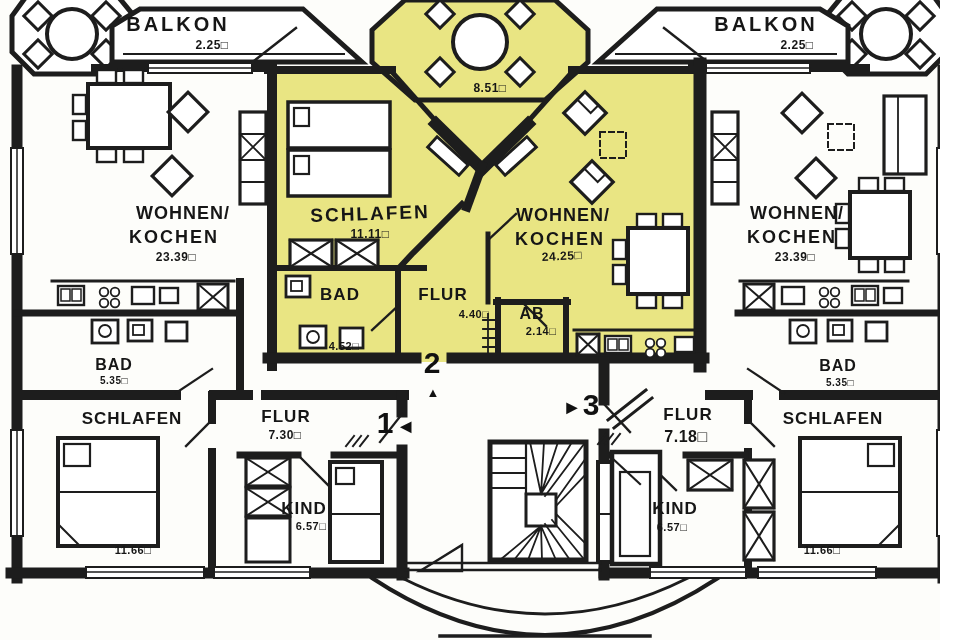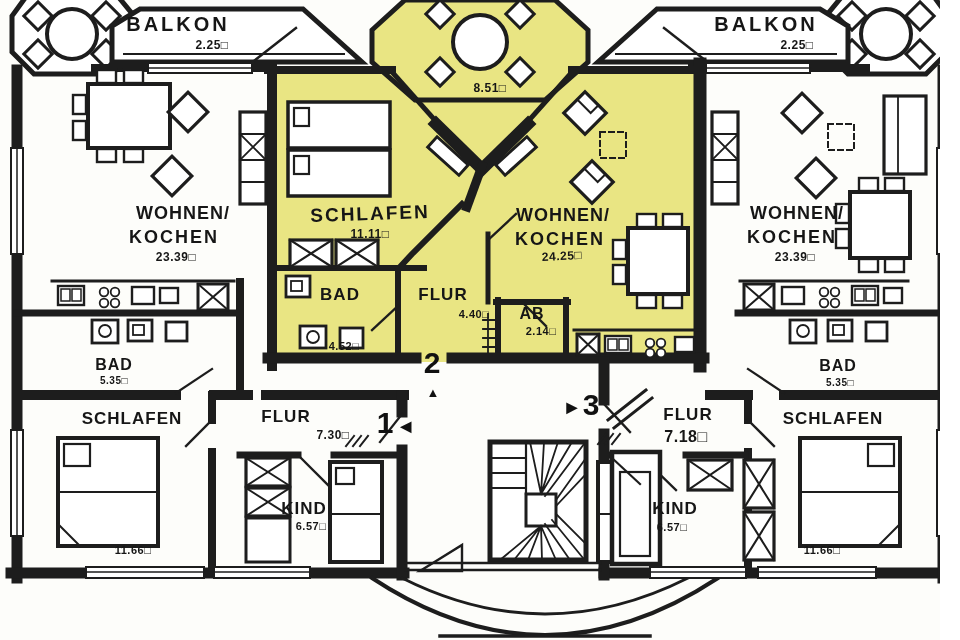--- a/index.html
+++ b/index.html
@@ -362,21 +362,21 @@
   <div class="lbl num" style="left:797px;top:39px;font-size:12px;">2.25□</div>
 
   <div class="lbl" style="left:183px;top:204px;font-size:18px;">WOHNEN/</div>
   <div class="lbl" style="left:174px;top:228px;font-size:18px;letter-spacing:2px;">KOCHEN</div>
   <div class="lbl num" style="left:176px;top:251px;font-size:12px;">23.39□</div>
   <div class="lbl" style="left:114px;top:357px;font-size:16px;">BAD</div>
   <div class="lbl num" style="left:114px;top:376px;font-size:10px;">5.35□</div>
   <div class="lbl" style="left:132px;top:410px;font-size:17px;">SCHLAFEN</div>
   <div class="lbl num" style="left:133px;top:545px;font-size:11px;">11.66□</div>
   <div class="lbl" style="left:286px;top:408px;font-size:17px;">FLUR</div>
-  <div class="lbl num" style="left:285px;top:429px;font-size:12px;margin-left:48px;">7.30□</div>
+  <div class="lbl num" style="left:285px;top:429px;font-size:12px;">7.30□</div>
   <div class="lbl" style="left:304px;top:500px;font-size:17px;">KIND</div>
   <div class="lbl num" style="left:311px;top:521px;font-size:11px;">6.57□</div>
 
   <div class="lbl" style="left:370px;top:204px;font-size:19px;letter-spacing:2px;transform:translateX(-50%) rotate(-2deg);">SCHLAFEN</div>
   <div class="lbl num" style="left:370px;top:228px;font-size:12px;">11.11□</div>
   <div class="lbl" style="left:563px;top:206px;font-size:18px;">WOHNEN/</div>
   <div class="lbl" style="left:560px;top:230px;font-size:18px;letter-spacing:2px;">KOCHEN</div>
   <div class="lbl num" style="left:562px;top:250px;font-size:12px;transform:translateX(-50%) rotate(-3deg);">24.25□</div>
   <div class="lbl" style="left:340px;top:286px;font-size:17px;">BAD</div>
   <div class="lbl num" style="left:344px;top:309px;font-size:11px;margin-top:32px;">4.52□</div>

